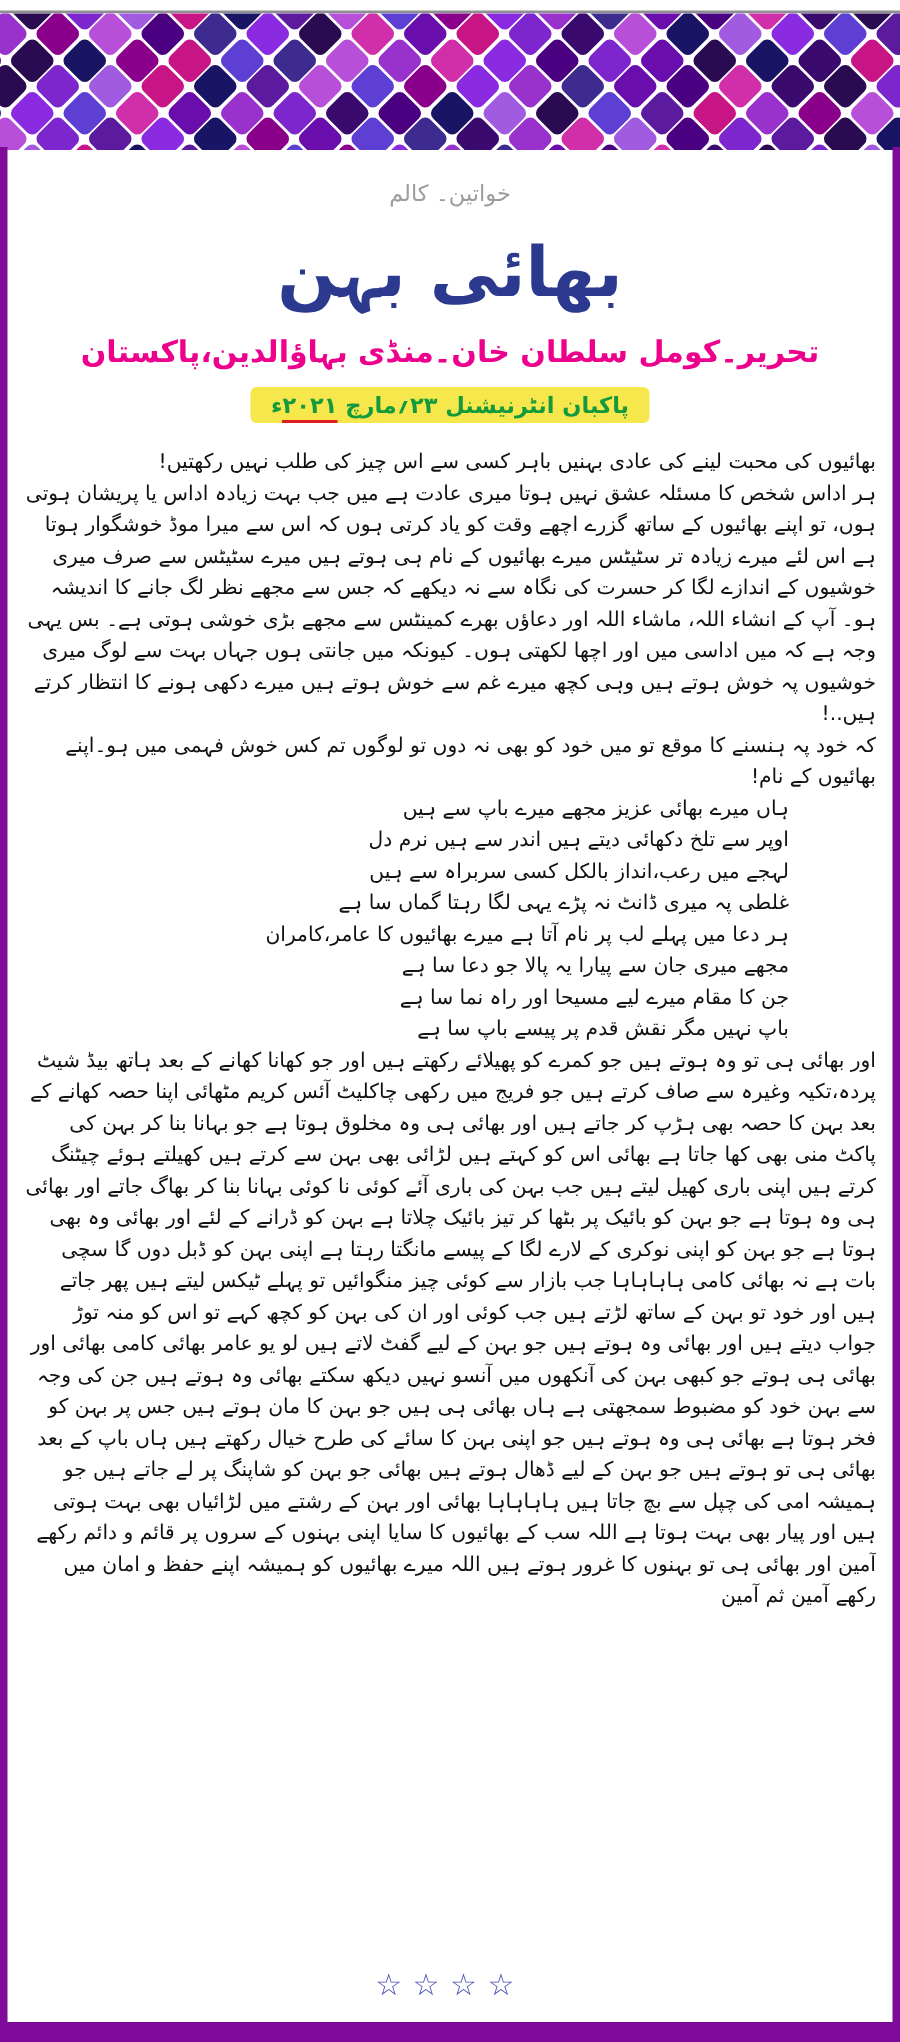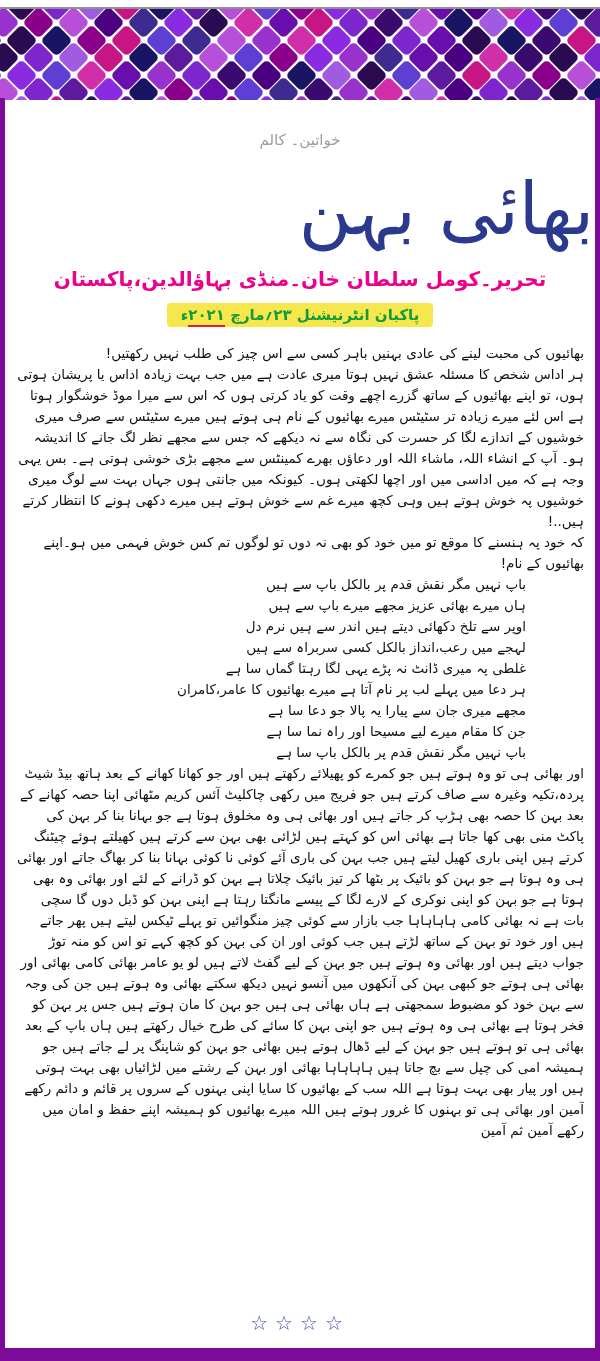--- a/index.html
+++ b/index.html
@@ -14,22 +14,22 @@
   .diamond{position:absolute;width:23px;height:23px;border-radius:5px;transform:rotate(45deg);}
 
   
   .side-border{position:absolute;top:98px;bottom:0;width:5px;background:#7d0a99;}
   .side-border.left{left:0;}
   .side-border.right{right:0;}
   .bottom-bar{position:absolute;left:0;bottom:0;width:600px;height:13px;background:#7d0a99;}
 
   
   .content{position:absolute;left:6px;top:100px;width:588px;height:1248px;overflow:hidden;text-align:center;}
-  .category{margin-top:31px;font-size:15px;color:#9c9c9c;}
-  .title{margin-top:14px;font-size:72px;line-height:1.3;font-weight:normal;color:#2b3a8f;text-align:right;}
+  .category{margin-top:20px;font-size:15px;color:#9c9c9c;}
+  .title{margin-top:14px;font-size:46px;line-height:1.3;font-weight:bold;color:#2b3a8f;}
   .byline{margin-top:10px;font-size:20px;font-weight:bold;color:#ec008c;}
   .dateline{margin-top:12px;}
   .date-chip{display:inline-block;background:#f6e84c;border-radius:4px;padding:3px 14px;font-size:15px;font-weight:bold;color:#149a3c;}
   .date-chip .yr{border-bottom:2px solid #e02020;padding-bottom:1px;}
 
   
   .article{direction:rtl;text-align:justify;margin:16px 10px 0 10px;font-size:13.5px;line-height:21px;color:#111;height:952px;overflow:hidden;}
   .article p{margin:0;text-align:right;}
   .intro-line,.transition-line{margin-left:0;margin-right:58px;text-align:right;}
   .poem div{text-align:right;margin-right:58px;}
@@ -192,29 +192,28 @@
         <span>پاکبان انٹرنیشنل ۲۳؍مارچ</span>
         <span class="yr">۲۰۲۱</span><span>ء</span>
       </span>
     </div>
 
     <div class="article">
       <p class="intro-line">بھائیوں کی محبت لینے کی عادی بہنیں باہر کسی سے اس چیز کی طلب نہیں رکھتیں!</p>
       <p>ہر اداس شخص کا مسئلہ عشق نہیں ہوتا میری عادت ہے میں جب بہت زیادہ اداس یا پریشان ہوتی ہوں، تو اپنے بھائیوں کے ساتھ گزرے اچھے وقت کو یاد کرتی ہوں کہ اس سے میرا موڈ خوشگوار ہوتا ہے اس لئے میرے زیادہ تر سٹیٹس میرے بھائیوں کے نام ہی ہوتے ہیں میرے سٹیٹس سے صرف میری خوشیوں کے اندازے لگا کر حسرت کی نگاہ سے نہ دیکھے کہ جس سے مجھے نظر لگ جانے کا اندیشہ ہو۔ آپ کے انشاء اللہ، ماشاء اللہ اور دعاؤں بھرے کمینٹس سے مجھے بڑی خوشی ہوتی ہے۔ بس یہی وجہ ہے کہ میں اداسی میں اور اچھا لکھتی ہوں۔ کیونکہ میں جانتی ہوں جہاں بہت سے لوگ میری خوشیوں پہ خوش ہوتے ہیں وہی کچھ میرے غم سے خوش ہوتے ہیں میرے دکھی ہونے کا انتظار کرتے ہیں..!</p>
       <p class="transition-line">کہ خود پہ ہنسنے کا موقع تو میں خود کو بھی نہ دوں تو لوگوں تم کس خوش فہمی میں ہو۔اپنے بھائیوں کے نام!</p>
       <div class="poem">
-          <div>باپ نہیں مگر نقش قدم پر بالکل باپ سے ہیں</div>
           <div>ہاں میرے بھائی عزیز مجھے میرے باپ سے ہیں</div>
           <div>اوپر سے تلخ دکھائی دیتے ہیں  اندر سے ہیں نرم دل</div>
           <div>لہجے میں رعب،انداز بالکل کسی سربراہ سے ہیں</div>
           <div>غلطی پہ میری ڈانٹ نہ پڑے یہی لگا رہتا گماں سا ہے</div>
           <div>ہر دعا میں پہلے لب پر نام آتا ہے میرے بھائیوں کا عامر،کامران</div>
           <div>مجھے میری جان سے پیارا یہ پالا جو دعا سا ہے</div>
           <div>جن کا مقام میرے لیے مسیحا اور راہ نما سا ہے</div>
-          <div>باپ نہیں مگر نقش قدم پر بالکل باپ سا ہے</div>
+          <div>باپ نہیں مگر نقش قدم پر پیسے باپ سا ہے</div>
         </div>
       <p>اور بھائی ہی تو وہ ہوتے ہیں جو کمرے کو پھیلائے رکھتے ہیں اور جو کھانا کھانے کے بعد ہاتھ بیڈ شیٹ پردہ،تکیہ وغیرہ سے صاف کرتے ہیں جو فریج میں رکھی چاکلیٹ آئس کریم مٹھائی اپنا حصہ کھانے کے بعد بہن کا حصہ بھی ہڑپ کر جاتے ہیں اور بھائی ہی وہ مخلوق ہوتا ہے جو بہانا بنا کر بہن کی پاکٹ منی بھی کھا جاتا ہے بھائی اس کو کہتے ہیں لڑائی بھی بہن سے کرتے ہیں کھیلتے ہوئے چیٹنگ کرتے ہیں اپنی باری کھیل لیتے ہیں جب بہن کی باری آئے کوئی نا کوئی بہانا بنا کر بھاگ جاتے اور بھائی ہی وہ ہوتا ہے جو بہن کو بائیک پر بٹھا کر تیز بائیک چلاتا ہے بہن کو ڈرانے کے لئے اور بھائی وہ بھی ہوتا ہے جو بہن کو اپنی نوکری کے لارے لگا کے پیسے مانگتا رہتا ہے اپنی بہن کو ڈبل دوں گا سچی بات ہے نہ بھائی کامی ہاہاہاہا جب بازار سے کوئی چیز منگوائیں تو پہلے ٹیکس لیتے ہیں پھر جاتے ہیں اور خود تو بہن کے ساتھ لڑتے ہیں جب کوئی اور ان کی بہن کو کچھ کہے تو اس کو منہ توڑ جواب دیتے ہیں اور بھائی وہ ہوتے ہیں جو بہن کے لیے گفٹ لاتے ہیں لو یو عامر بھائی کامی بھائی اور بھائی ہی ہوتے جو کبھی بہن کی آنکھوں میں آنسو نہیں دیکھ سکتے بھائی وہ ہوتے ہیں جن کی وجہ سے بہن خود کو مضبوط سمجھتی ہے ہاں بھائی ہی ہیں جو بہن کا مان ہوتے ہیں جس پر بہن کو فخر ہوتا ہے بھائی ہی وہ ہوتے ہیں جو اپنی بہن کا سائے کی طرح خیال رکھتے ہیں ہاں باپ کے بعد بھائی ہی تو ہوتے ہیں جو بہن کے لیے ڈھال ہوتے ہیں بھائی جو بہن کو شاپنگ پر لے جاتے ہیں جو ہمیشہ امی کی چپل سے بچ جاتا ہیں ہاہاہاہا بھائی اور بہن کے رشتے میں لڑائیاں بھی بہت ہوتی ہیں اور پیار بھی بہت ہوتا ہے اللہ سب کے بھائیوں کا سایا اپنی بہنوں کے سروں پر قائم و دائم رکھے آمین اور بھائی ہی تو بہنوں کا غرور ہوتے ہیں اللہ میرے بھائیوں کو ہمیشہ اپنے حفظ و امان میں رکھے آمین ثم آمین</p>
     </div>
 
   </div>
 
   <div class="stars">☆☆☆☆</div>
 
 </div>
 

